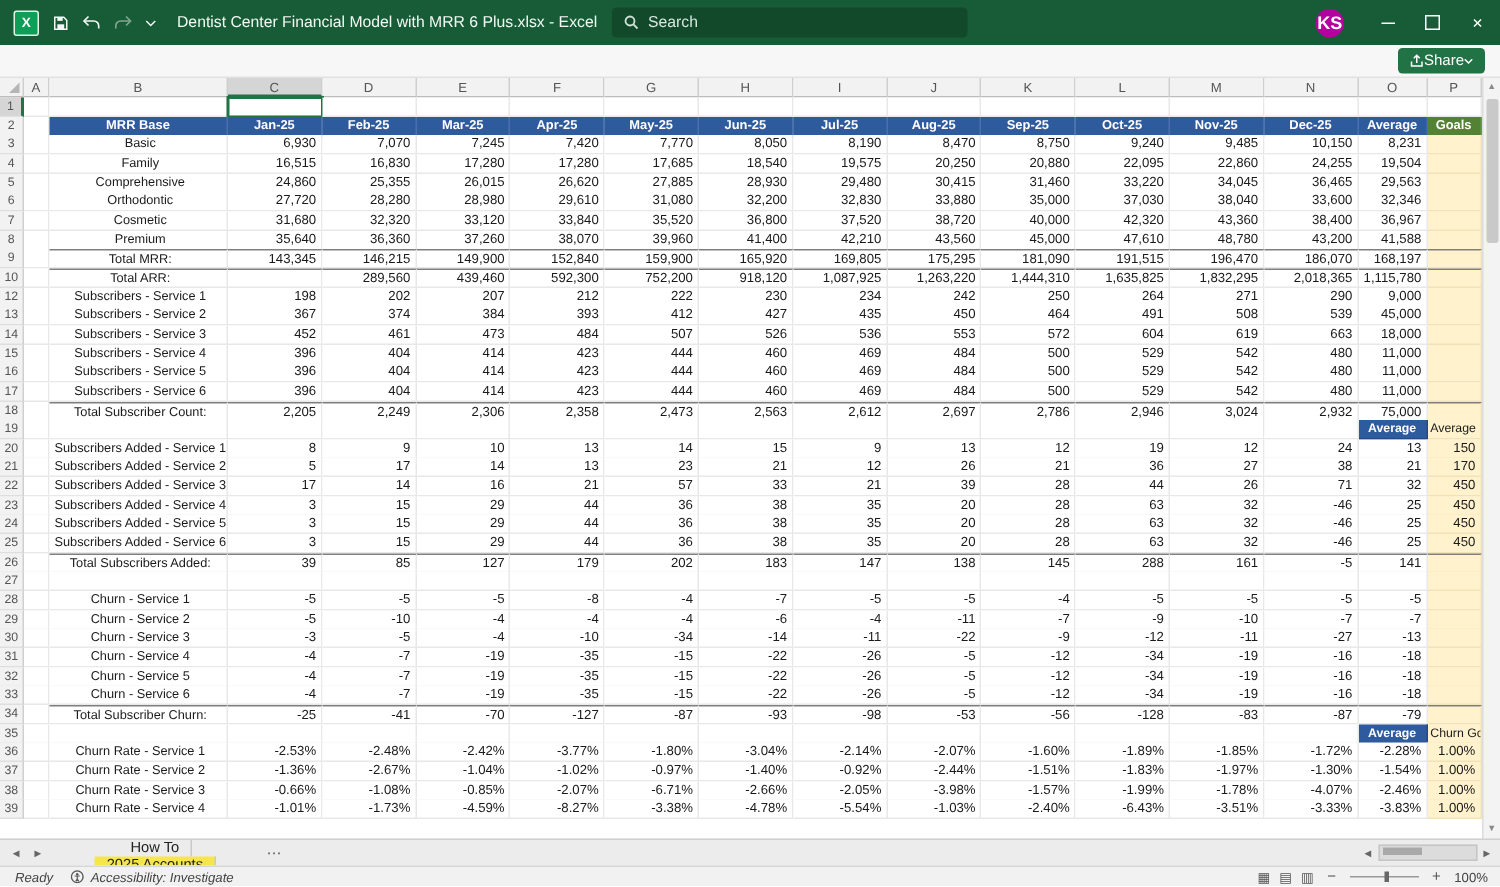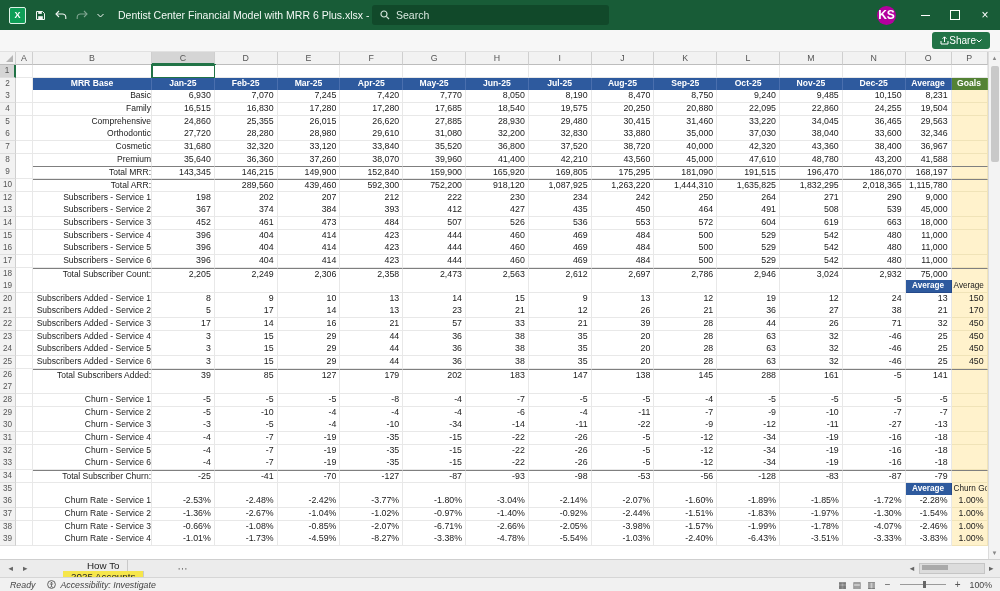--- a/index.html
+++ b/index.html
@@ -7,21 +7,21 @@
   .app{position:relative;width:1000px;height:591px;overflow:hidden;background:#fff;}
 
   
   .titlebar{position:absolute;top:0;left:0;right:0;height:30px;background:#185c37;display:flex;align-items:center;color:#fff;}
   .appicon{width:15px;height:15px;margin:0 9px 0 9px;background:#0e9e57;border:1px solid #dff3e7;border-radius:2px;
            display:flex;align-items:center;justify-content:center;font-size:9px;font-weight:bold;color:#fff;}
   .qat{display:flex;align-items:center;gap:9px;margin-right:14px;}
   .qat .qbtn{display:flex;align-items:center;opacity:.95;}
   .qbtn.dim{opacity:.45;}
   .title{font-size:10.5px;color:#f2f8f4;white-space:nowrap;overflow:hidden;max-width:330px;}
-  .search{position:absolute;left:372px;top:5px;width:237px;height:20px;background:#11492a;border-radius:3px;
+  .search{position:absolute;left:408px;top:5px;width:237px;height:20px;background:#11492a;border-radius:3px;
           display:flex;align-items:center;gap:6px;padding-left:8px;box-sizing:border-box;font-size:10.5px;color:#d9e8df;}
   .tbright{margin-left:auto;display:flex;align-items:center;height:100%;}
   .avatar{width:19px;height:19px;border-radius:50%;background:#b4009e;color:#fff;font-size:12px;font-weight:bold;
           display:flex;align-items:center;justify-content:center;margin-right:14px;}
   .wbtn{width:30px;height:30px;display:flex;align-items:center;justify-content:center;color:#fff;font-size:12px;}
   .minbar{width:9px;height:1px;background:#fff;display:block;}
   .restorebox{width:8px;height:8px;border:1px solid #fff;display:block;}
 
   
   .ribbonrow{position:absolute;top:30px;left:0;right:0;height:22px;background:#f7f7f7;border-bottom:1px solid #e1e1e1;
@@ -39,21 +39,21 @@
   .gut{position:relative;}
   .gut::after{content:'';position:absolute;right:2px;bottom:2px;border-left:7px solid transparent;border-bottom:7px solid #b5b5b5;}
   #rows{position:absolute;top:13px;left:0;right:0;bottom:0;}
   .r{display:grid;grid-template-columns:16px 17px 119px repeat(12,62.8px) 46px 36px;height:12.67px;}
   .rn{background:#f2f2f2;border-right:1px solid #cfcfcf;border-bottom:1px solid #dedede;color:#555;
       text-align:center;font-size:8.2px;line-height:12px;box-sizing:border-box;}
   .selrh{background:#d5d5d5;border-right:2px solid #217346;}
   .cell{background:#fff;border-right:1px solid #e8e8e8;border-bottom:1px solid #e8e8e8;font-size:8.8px;line-height:11.8px;
         color:#1a1a1a;overflow:hidden;white-space:nowrap;box-sizing:border-box;}
   .num{text-align:right;padding-right:3px;}
-  .lbl{text-align:right;padding-left:3px;font-size:8.5px;}
+  .lbl{text-align:center;padding-left:3px;font-size:8.5px;}
   .ctr{text-align:center;}
   .bluehd{background:#2e5a9e;color:#fff;font-weight:bold;font-size:8.6px;border-right-color:#4a6fae;border-bottom-color:#24498a;}
   .goalhd{background:#548235;color:#fff;font-weight:bold;font-size:8.6px;text-align:center;border-right-color:#679a43;border-bottom-color:#446b2b;}
   .goal{background:#fff2cc;border-right-color:#f0e3b8;border-bottom-color:#f0e3b8;}
   .badge{background:#2e5a9e;color:#fff;text-align:center;font-weight:bold;font-size:8.2px;border-right-color:#24498a;border-bottom-color:#24498a;}
   .plabel{text-align:left;padding-left:2px;font-size:8.2px;}
   .total{border-top:1px solid #7f7f7f;}
   .selcell{outline:2px solid #217346;outline-offset:-1px;}
 
   

